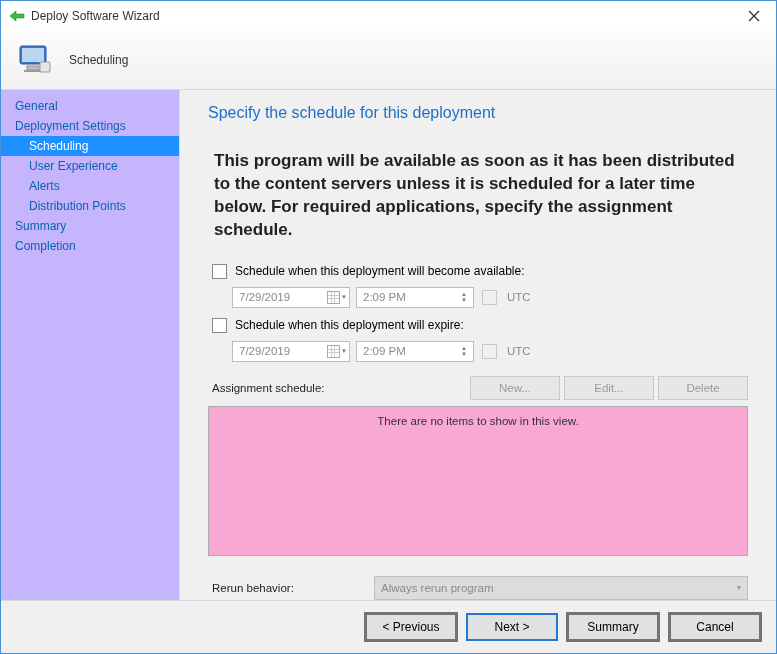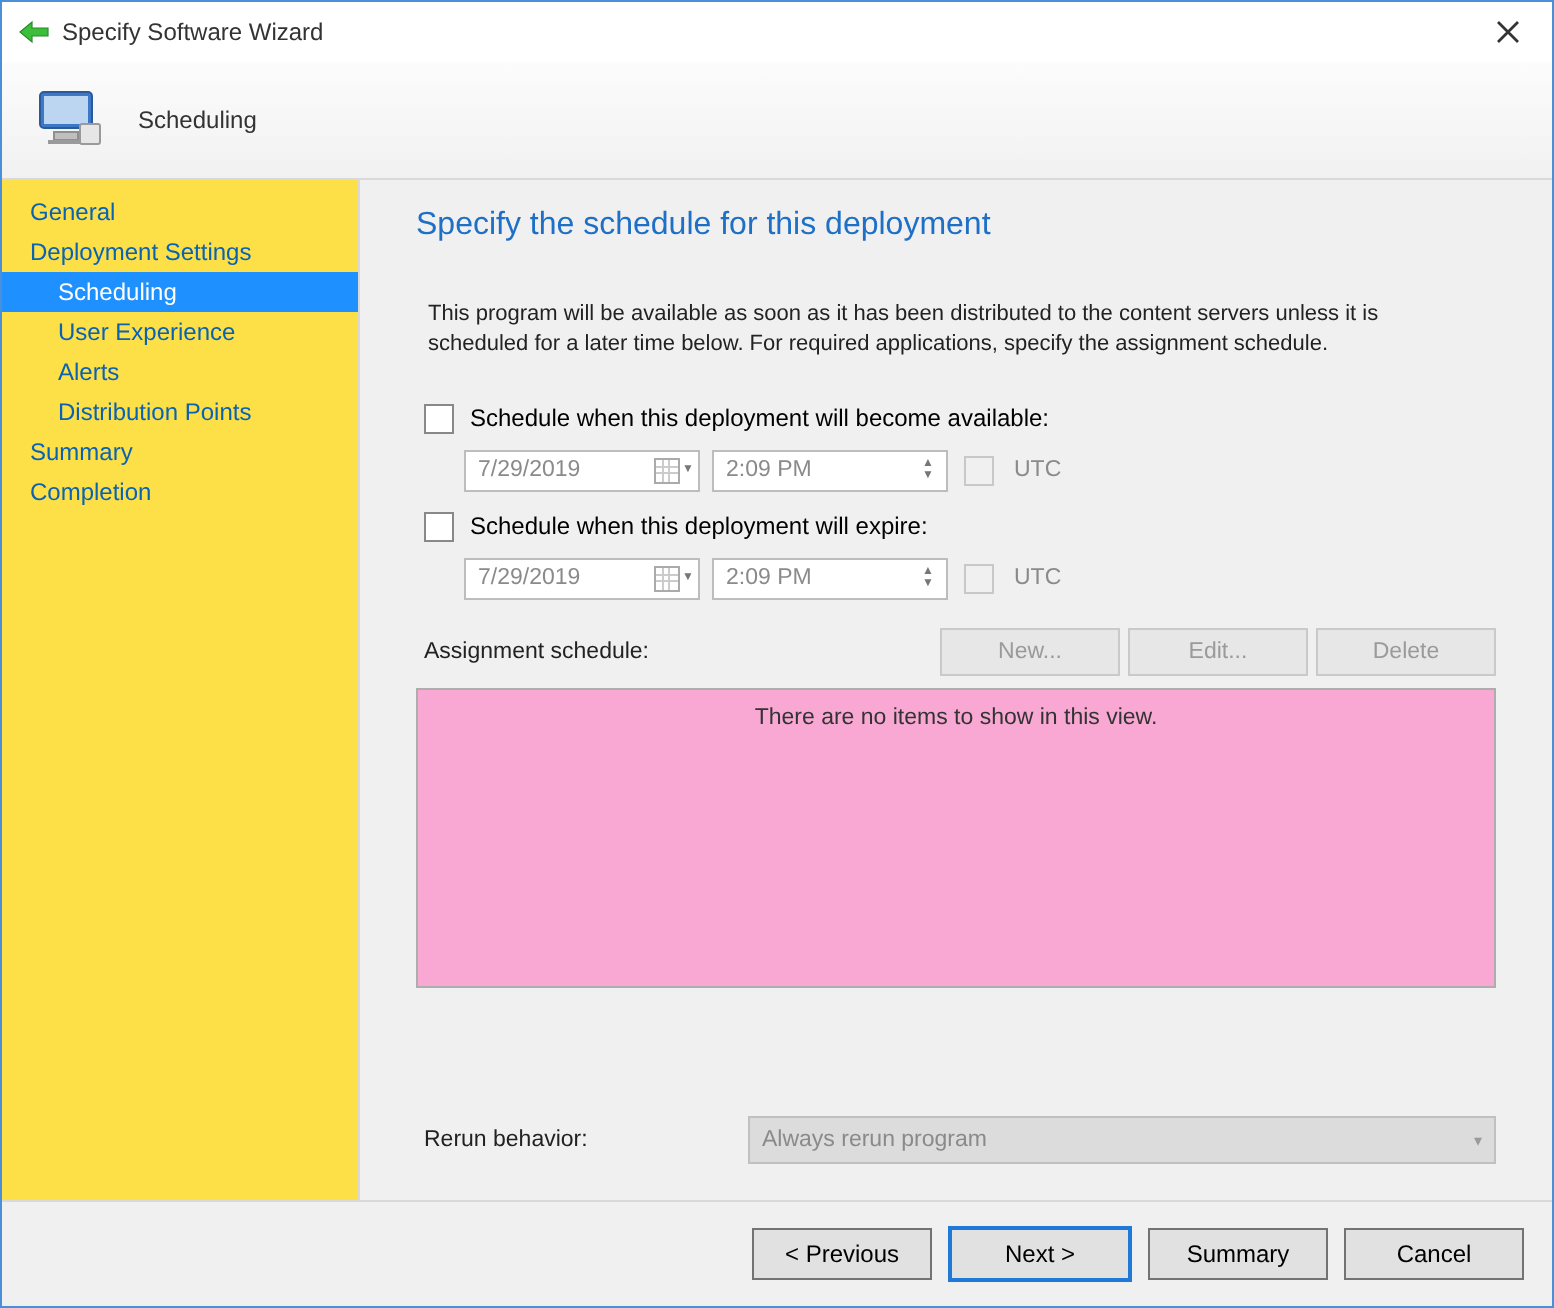--- a/index.html
+++ b/index.html
@@ -49,21 +49,21 @@
 .header .monitor-icon { width:40px; display:flex; align-items:center; }
 .header-title { margin-left: 14px; font-size: 12px; color:#333; }
 .body {
   flex: 1;
   display: flex;
   min-height: 0;
 }
 .sidebar {
   width: 178px;
   border-right: 1px solid #d9d9d9;
-  background: #fde047;
+  background: #c4b5fd;
   padding-top: 6px;
 }
 .side-item {
   padding: 3px 10px 3px 14px;
   color: #0a62b3;
   cursor: default;
 }
 .side-item.sub { padding-left: 28px; }
 .side-item.active {
   background: #1e90ff;
@@ -77,25 +77,26 @@
   flex-direction:column;
   min-height:0;
 }
 .main-heading {
   color: #1e70c7;
   font-size: 16px;
   font-weight: 400;
   margin: 0 0 28px 0;
 }
 .instructions {
-  font-size: 11px;
+  font-size: 17px;
   color: #222;
   line-height: 1.35;
   margin-bottom: 22px;
   padding: 0 6px;
+  font-weight: bold;
 }
 .schedule-row {
   display:flex;
   align-items:center;
   margin-bottom:6px;
   padding-left:4px;
 }
 .checkbox {
   width:13px; height:13px;
   border:1px solid #888;
@@ -178,21 +179,21 @@
   padding:0 6px; font-size:11.5px;
 }
 .footer{
   height:52px; border-top:1px solid #d9d9d9;
   background:#f0f0f0;
   display:flex; align-items:center; justify-content:flex-end;
   gap:8px; padding-right:14px;
 }
 .fbtn{
   width:88px;height:24px;
-  border:1px solid #737373;
+  border:3px solid #737373;
   background:#e1e1e1;
   font-size:12px;
   display:flex;align-items:center;justify-content:center;
   cursor:default;
 }
 .fbtn.primary{
   border:2px solid #1e79d7;
   background:#e1e1e1;
 }
 </style>
@@ -200,21 +201,21 @@
 <body>
 
 <div class="window">
 
   <div class="titlebar">
     <span class="arrow-icon">
       <svg width="16" height="16" viewBox="0 0 16 16">
         <path d="M1 8 L7 3 L7 6 L15 6 L15 10 L7 10 L7 13 Z" fill="#3bbf3b" stroke="#2a8a2a" stroke-width="0.6"></path>
       </svg>
     </span>
-    <span class="titlebar-title">Specify Software Wizard</span>
+    <span class="titlebar-title">Deploy Software Wizard</span>
     <div class="titlebar-close">
       <svg width="12" height="12" viewBox="0 0 12 12">
         <path d="M1 1 L11 11 M11 1 L1 11" stroke="#333" stroke-width="1.4"></path>
       </svg>
     </div>
   </div>
 
   <div class="header">
     <span class="monitor-icon">
       <svg width="40" height="40" viewBox="0 0 40 40">

